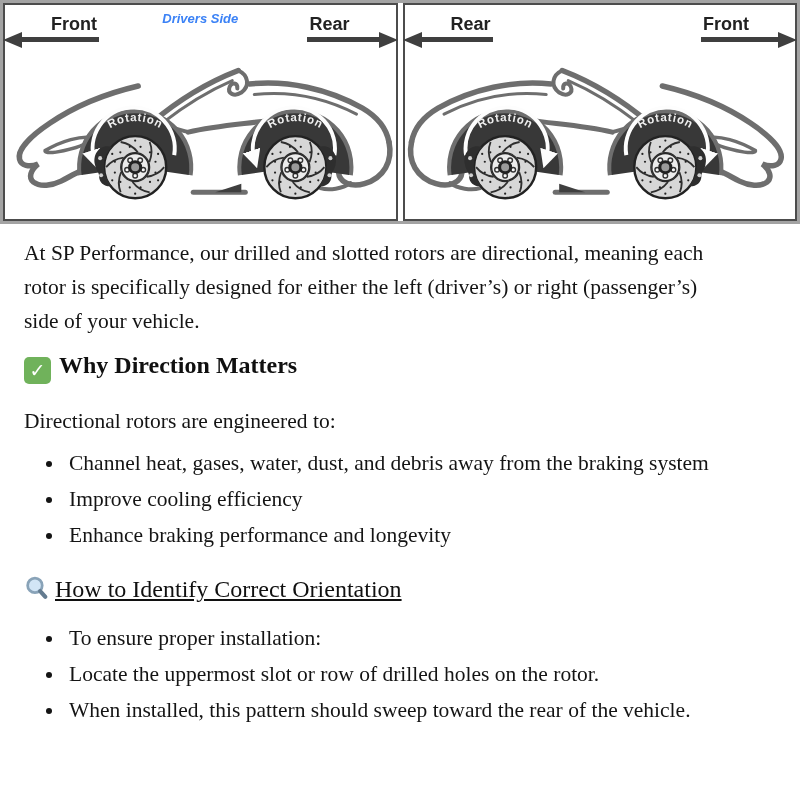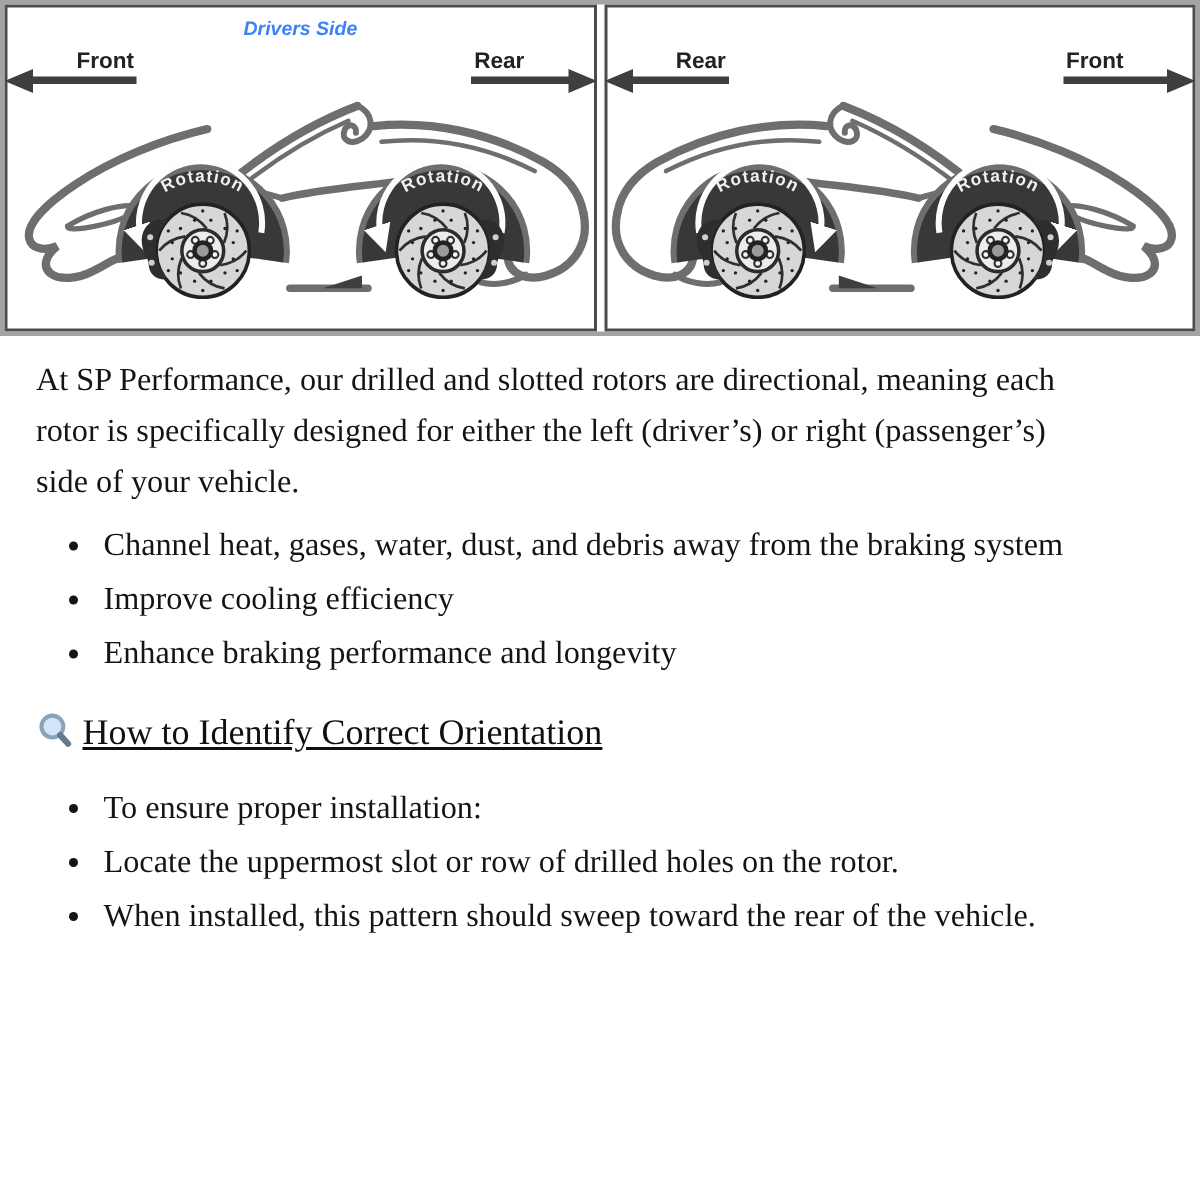--- a/index.html
+++ b/index.html
@@ -8,21 +8,21 @@
 
   
   .diagram{margin:0;width:800px;box-sizing:border-box;border:3px solid #a3a3a3;
            display:flex;gap:5px;background:#fff;}
   .panel{flex:1 1 0;box-sizing:border-box;border:2.5px solid #4c4c4c;background:#fff;
          position:relative;min-width:0;}
   .panel-header{position:relative;height:54px;font-family:"Liberation Sans","DejaVu Sans",sans-serif;}
   .titles{position:absolute;left:0;right:0;top:5px;text-align:center;}
   .ptitle{font-size:21px;font-weight:bold;color:#1c1c1c;line-height:22px;}
   .psub{font-size:13px;font-weight:bold;font-style:italic;color:#3b82f6;line-height:15px;margin-top:1px;}
-  .dir{position:absolute;top:27px;font-size:15px;font-weight:bold;color:#222;padding-bottom:7px;}
+  .dir{position:absolute;top:9px;font-size:18px;font-weight:bold;color:#222;padding-bottom:7px;}
   .dir .shaft{position:absolute;bottom:0;height:5px;background:#3f3f3f;}
   .dir .head{position:absolute;bottom:-5.5px;width:0;height:0;
              border-top:8px solid transparent;border-bottom:8px solid transparent;}
   .dir-left{left:46px;}
   .dir-left .shaft{left:-30px;right:-2px;}
   .dir-left .head{left:-48px;border-right:19px solid #3f3f3f;}
   .dir-right{right:46px;}
   .dir-right .shaft{right:-30px;left:-2px;}
   .dir-right .head{right:-48px;border-left:19px solid #3f3f3f;}
   .car{display:block;width:100%;height:auto;}
@@ -182,21 +182,23 @@
         <text class="rot" text-anchor="middle"><textPath href="#tpRF" startOffset="50%">Rotation</textPath></text>
       </svg>
     </div>
 
   </figure>
 
   <main class="article">
 
     <p class="intro">At SP Performance, our drilled and slotted rotors are directional, meaning each rotor is specifically designed for either the left (driver’s) or right (passenger’s) side of your vehicle.</p>
 
-
+    <h2 class="h-bold"><span class="check">✓</span><span>Why Direction Matters</span></h2>
+
+    <p class="lead">Directional rotors are engineered to:</p>
 
     <ul>
       <li>Channel heat, gases, water, dust, and debris away from the braking system</li>
       <li>Improve cooling efficiency</li>
       <li>Enhance braking performance and longevity</li>
     </ul>
 
     <h2 class="h-reg"><svg class="mag" width="25" height="25" viewBox="0 0 24 24">
           <circle cx="10.5" cy="9" r="7" fill="#d2e5f6" stroke="#89a3b8" stroke-width="2.6"></circle>
           <line x1="15.5" y1="14.5" x2="20.5" y2="20" stroke="#647c90" stroke-width="4" stroke-linecap="round"></line>

